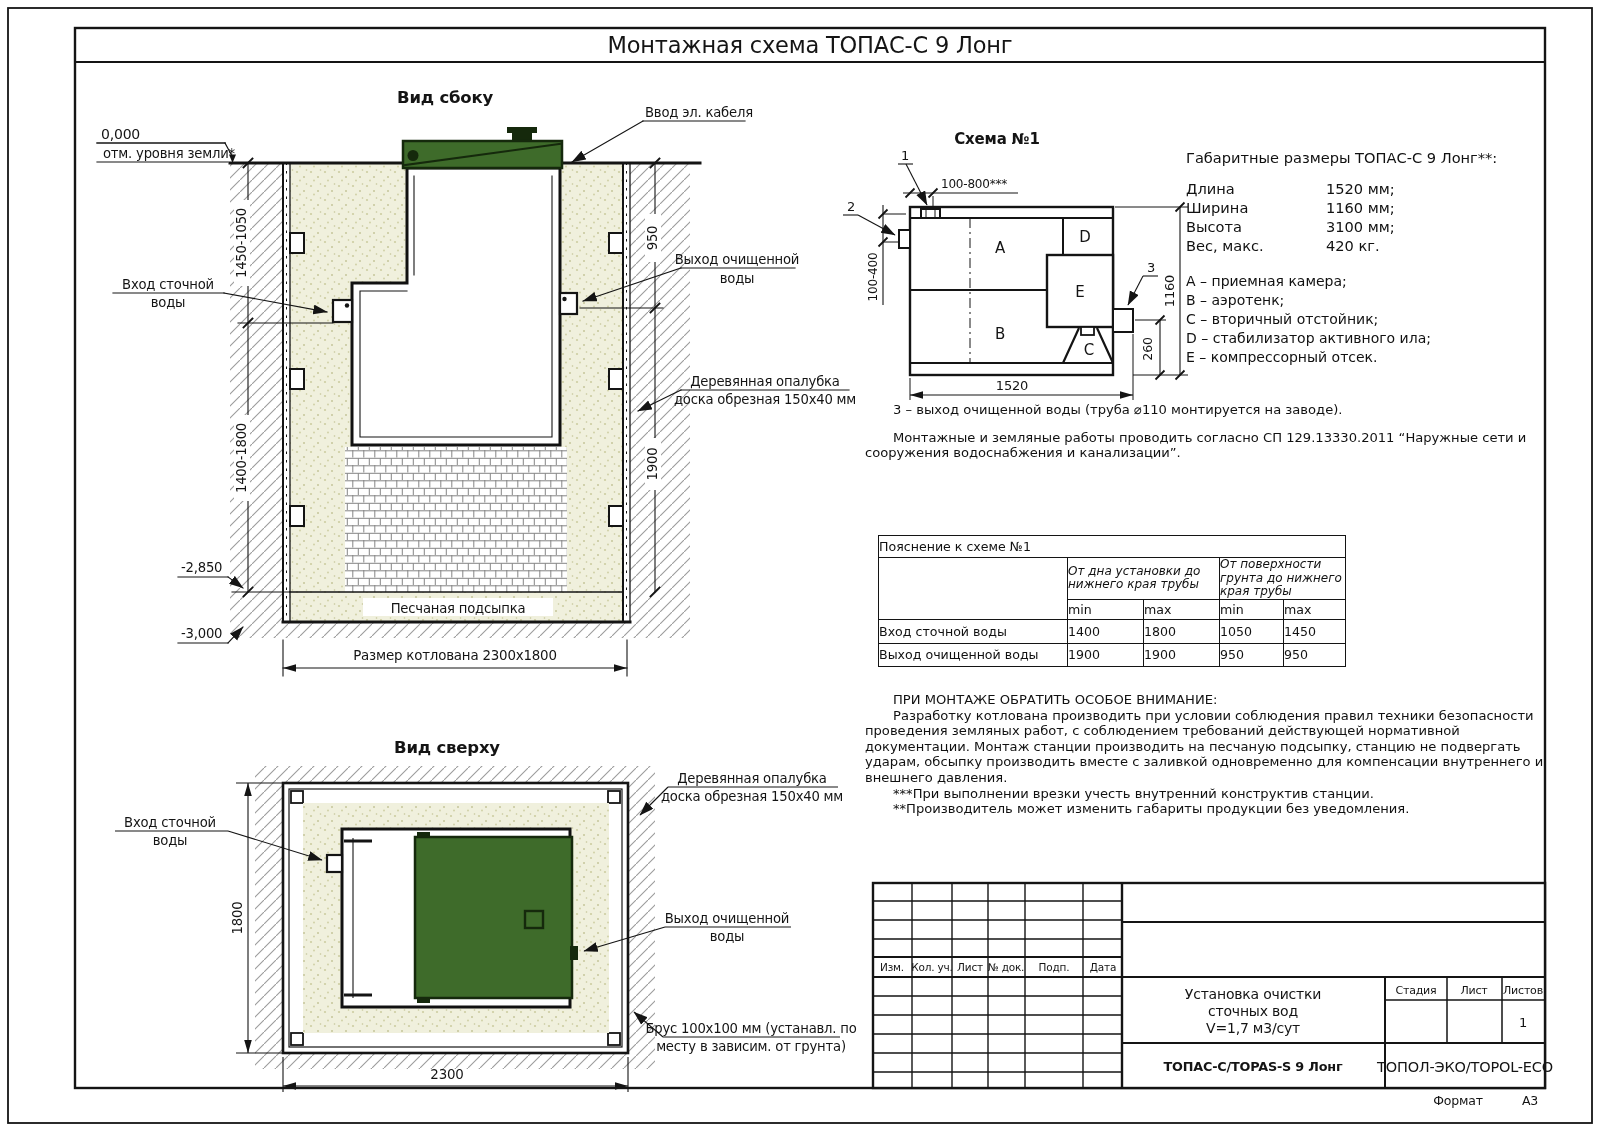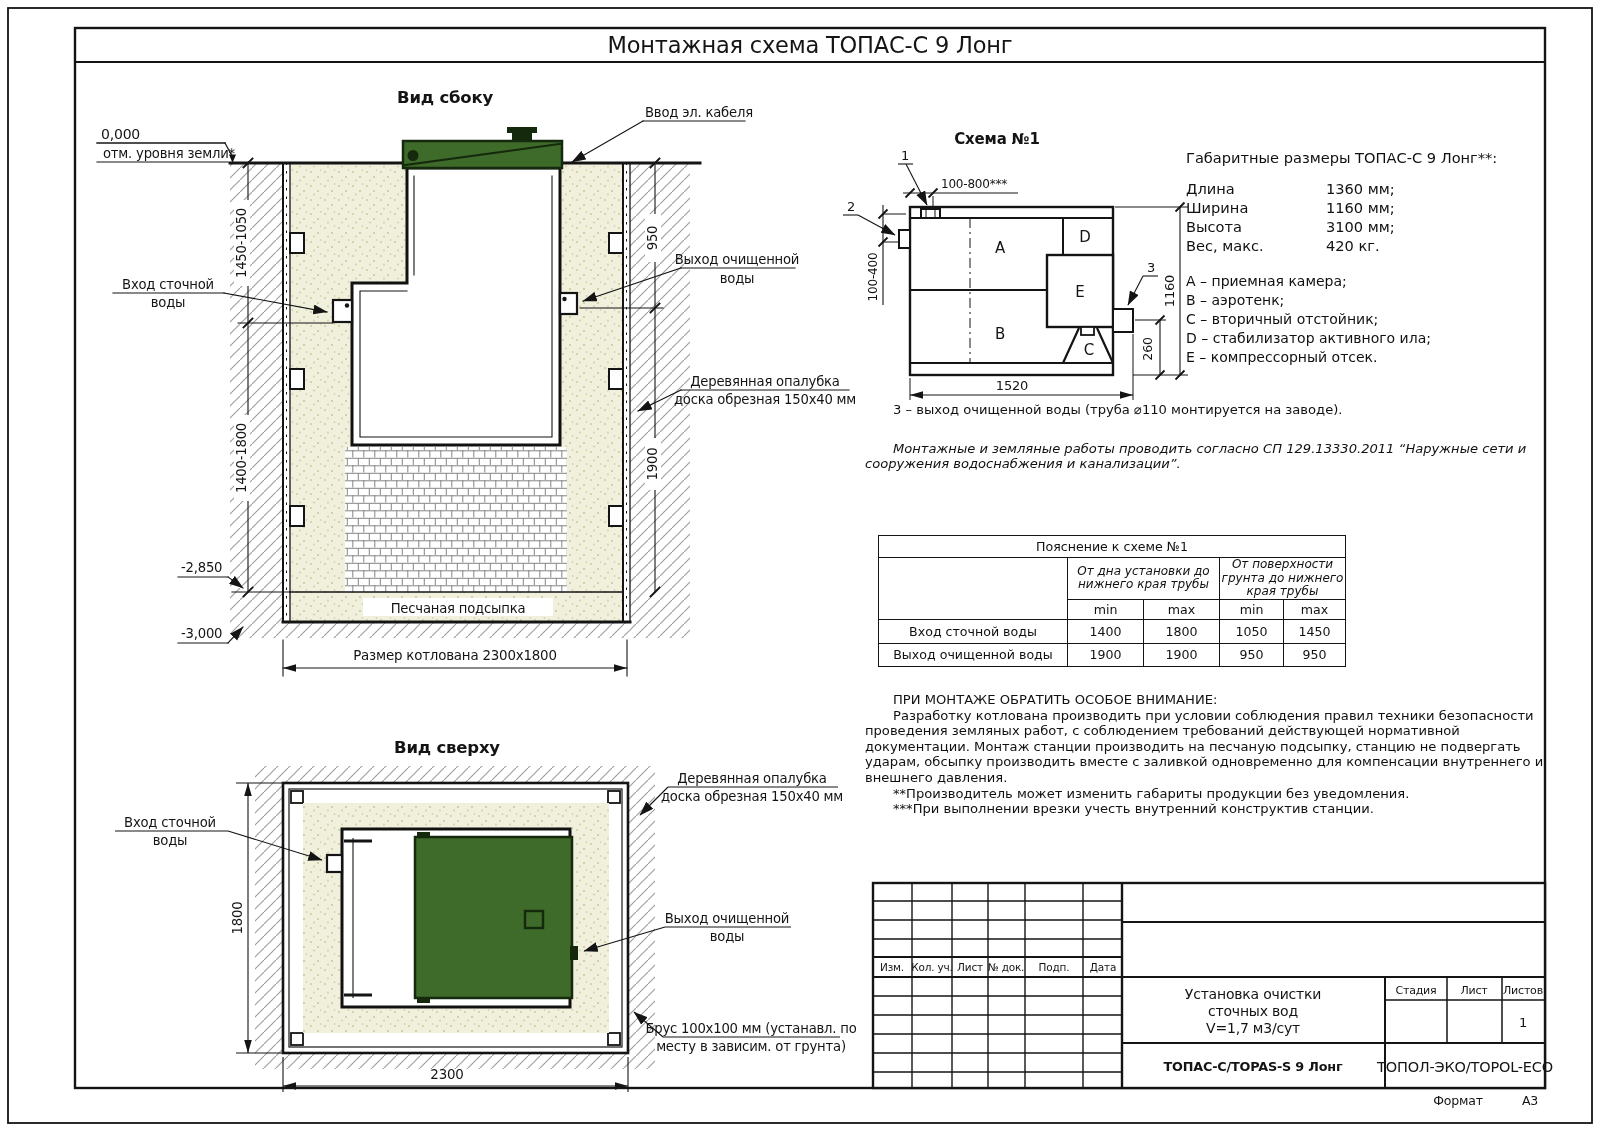--- a/index.html
+++ b/index.html
@@ -7,23 +7,23 @@
         font-family:"DejaVu Sans", sans-serif;color:#111;overflow:hidden;}
   .page svg{position:absolute;left:0;top:0;}
   svg text{fill:#141414;font-family:"DejaVu Sans", sans-serif;letter-spacing:-0.2px;}
   .ovl{position:absolute;z-index:5;}
   .specs-heading{font-size:14.6px;margin:0 0 13px 0;white-space:nowrap;}
   .specs-row{display:flex;line-height:19px;font-size:14.6px;}
   .specs-row .lbl{width:140px;}
   .legend{margin-top:17px;line-height:19px;font-size:14px;}
   .body-text{font-size:13.1px;line-height:15.6px;}
   .body-text p{margin:0;text-indent:28px;}
-  .body-text p.gap{margin-top:23px;font-style:italic;}
+  .body-text p.gap{margin-top:12px;}
   .exp-table{border-collapse:collapse;table-layout:fixed;width:467px;font-size:12.6px;}
-  .exp-table td{border:1.8px solid #141414;text-align:center;vertical-align:middle;padding:0;}
+  .exp-table td{border:1.8px solid #141414;vertical-align:middle;padding:0;}
   .exp-table .grp{font-size:12px;line-height:13.5px;font-style:italic;}
   .underln{text-decoration:underline;}
 </style>
 </head>
 <body>
 
 <div class="page">
 
 <svg width="1600" height="1131" viewBox="0 0 1600 1131">
   <defs>
@@ -364,21 +364,21 @@
 
     <text x="1458" y="1105" text-anchor="middle" font-size="12.5">Формат</text>
     <text x="1530" y="1105" text-anchor="middle" font-size="12.5">А3</text>
   </g>
 </svg>
 
 <div class="ovl" style="left:1186px;top:149px;width:360px;">
   <div class="specs-heading">Габаритные размеры ТОПАС-С 9 Лонг**:</div>
   <div class="specs-row">
     <span class="lbl">Длина</span>
-    <span class="val">1360 мм;</span>
+    <span class="val">1520 мм;</span>
   </div>
   <div class="specs-row">
     <span class="lbl">Ширина</span>
     <span class="val">1160 мм;</span>
   </div>
   <div class="specs-row">
     <span class="lbl">Высота</span>
     <span class="val">3100 мм;</span>
   </div>
   <div class="specs-row">
@@ -435,18 +435,18 @@
     <td>1900</td>
     <td>950</td>
     <td>950</td>
   </tr>
 </tbody>
     </table>
 
 <div class="ovl body-text" style="left:865px;top:692px;width:680px;">
   <p>ПРИ МОНТАЖЕ ОБРАТИТЬ ОСОБОЕ ВНИМАНИЕ:</p>
   <p>Разработку котлована производить при условии соблюдения правил техники безопасности проведения земляных работ, с соблюдением требований действующей нормативной документации. Монтаж станции производить на песчаную подсыпку, станцию не подвергать ударам, обсыпку производить вместе с заливкой одновременно для компенсации внутреннего и внешнего давления.</p>
+  <p>***При выполнении врезки учесть внутренний конструктив станции.</p>
   <p>**Производитель может изменить габариты продукции без уведомления.</p>
-  <p>***При выполнении врезки учесть внутренний конструктив станции.</p>
 </div>
 
 
 </div>
 
 </body></html>

